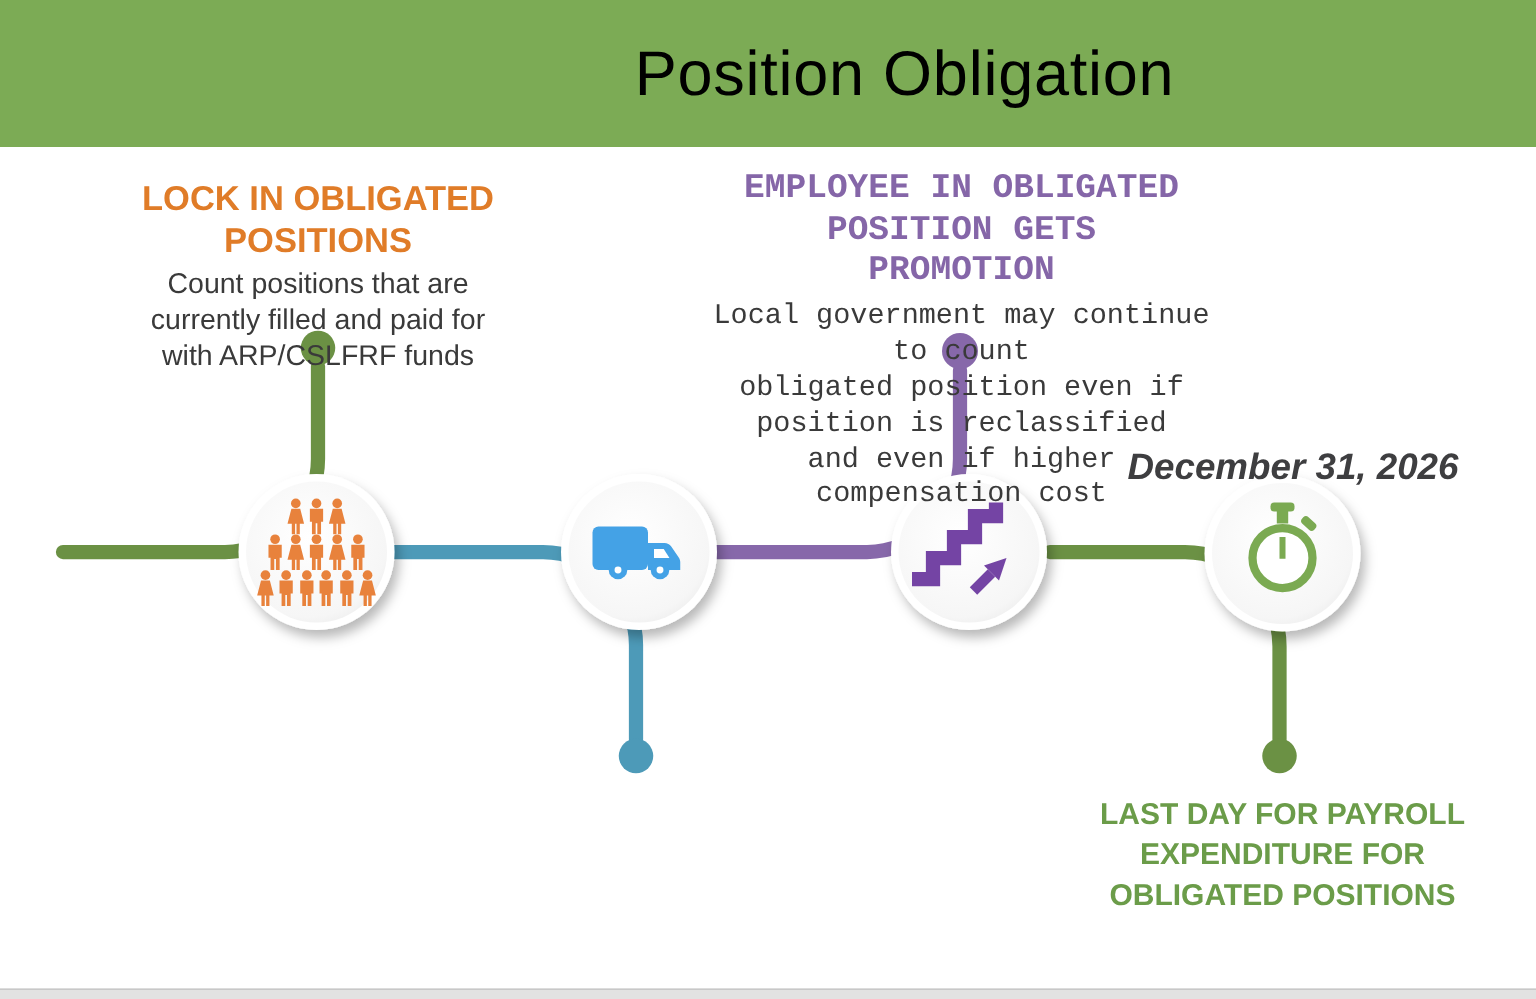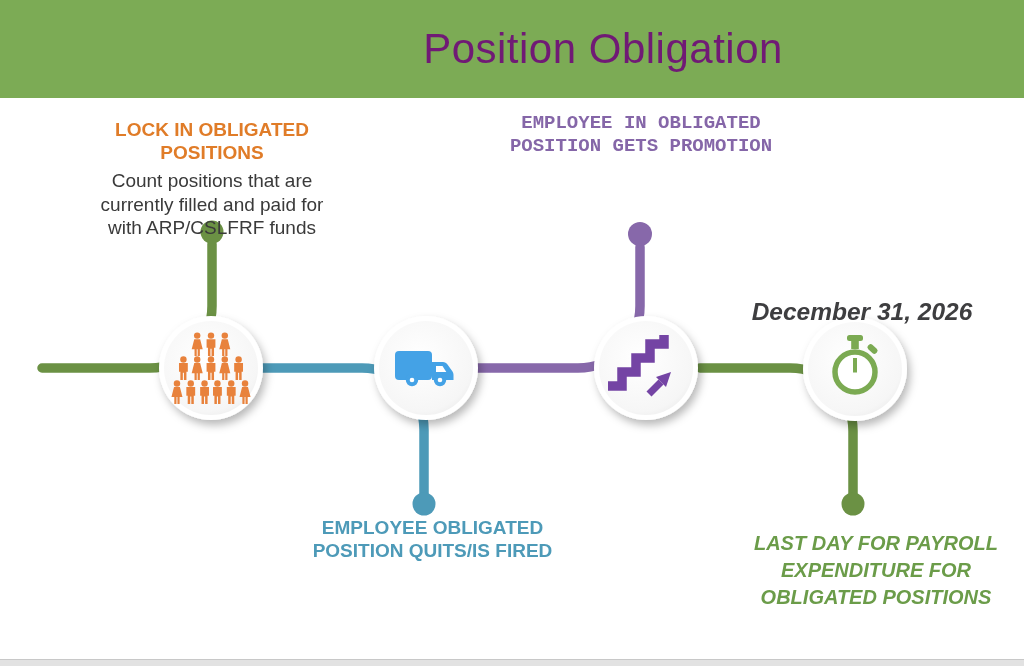--- a/index.html
+++ b/index.html
@@ -7,53 +7,53 @@
     position:relative;width:1024px;height:666px;overflow:hidden;background:#ffffff;
     font-family:"Liberation Sans", sans-serif;
   }
   .banner{
     position:absolute;left:0;top:0;width:1024px;height:98px;
     background:var(--banner_green,#7CAB55);
     display:flex;align-items:center;
   }
   .banner .title{
     width:100%;text-align:center;padding-left:182px;box-sizing:border-box;
-    color:#701a75;font-size:42px;font-weight:400;letter-spacing:0.5px;
+    color:#000000;font-size:42px;font-weight:400;letter-spacing:0.5px;
   }
   svg.timeline{position:absolute;left:0;top:0;}
   .seg-green{stroke:var(--line_green,#6B9144);}
   .seg-teal{stroke:var(--teal,#4D9AB8);}
   .seg-purple{stroke:var(--purple,#8768AA);}
   .dot-green{fill:var(--line_green,#6B9144);}
   .dot-teal{fill:var(--teal,#4D9AB8);}
   .dot-purple{fill:var(--purple,#8768AA);}
   .icon-orange{fill:var(--icon_orange,#E8823C);}
   .icon-blue{fill:var(--truck_blue,#44A2E6);}
   .icon-purple-stroke{stroke:var(--icon_purple,#7444A4);}
   .icon-purple-fill{fill:var(--icon_purple,#7444A4);}
   .icon-green-fill{fill:var(--icon_green,#7BAA52);}
   .icon-green-stroke{stroke:var(--icon_green,#7BAA52);}
 
   .mblock{position:absolute;text-align:center;}
-  .mtitle{font-weight:bold;font-size:19px;line-height:1.2;white-space:pre-line;}
+  .mtitle{font-weight:bold;font-size:23px;line-height:1.2;white-space:pre-line;}
   .mbody{font-size:19px;line-height:1.26;color:var(--body_text,#3A3A3A);white-space:pre-line;margin-top:4px;}
   .t-orange{color:var(--heading_orange,#E07C28);}
   .t-teal{color:var(--teal,#4D9AB8);}
   .t-purple{color:var(--heading_purple,#8566A8);}
   .t-green{color:var(--heading_green,#6B9C49);font-size:20px;line-height:1.35;}
   .date{
     position:absolute;text-align:center;font-size:24.5px;font-weight:bold;font-style:italic;
     color:var(--date_text,#3E3E40);
   }
   .m1{left:87px;top:119px;width:250px;}
   .m2{left:275px;top:517px;width:315px;}
   .m2 .mtitle{padding:0 30px;}
   .m3{left:469px;top:112px;width:344px;font-family:Liberation Mono, monospace;}
   .m3 .mtitle{padding:0 26px;}
-  .m4{left:746px;top:530px;width:260px;font-style:italic;}
+  .m4{left:725px;top:530px;width:260px;}
   .date-2024{left:60px;top:446px;width:300px;}
   .date-2026{left:712px;top:269px;width:300px;margin-top:29px;}
   .spellcheck{
     text-decoration-line:underline;text-decoration-style:dotted;
     text-decoration-color:#CF9A52;text-underline-offset:3px;text-decoration-thickness:2px;
   }
   .footer-strip{
     position:absolute;left:0;bottom:0;width:1024px;height:7px;
     background:#E2E2E2;border-top:1px solid #C8C8C8;box-sizing:border-box;
   }
@@ -163,25 +163,26 @@
     <div class="mtitle t-orange">LOCK IN OBLIGATED
 POSITIONS</div>
     <div class="mbody">Count positions that are
 currently filled and paid for
 with ARP/CSLFRF funds</div>
   </div>
 
   <div class="mblock m3">
     <div class="mtitle t-purple">EMPLOYEE IN OBLIGATED
 POSITION GETS PROMOTION</div>
+    <div class="mbody">Local government may continue to count
+obligated position even if position is reclassified
+and even if higher compensation cost</div>
   </div>
 
   <div class="mblock m2">
-    <div class="mtitle t-teal">EMPLOYEE OBLIGATED
-POSITION QUITS/IS FIRED</div>
   </div>
 
   <div class="mblock m4">
     <div class="mtitle t-green">LAST DAY FOR PAYROLL
 EXPENDITURE FOR
 OBLIGATED POSITIONS</div>
   </div>
 
   <div class="date date-2026">December 31, 2026</div>
 

